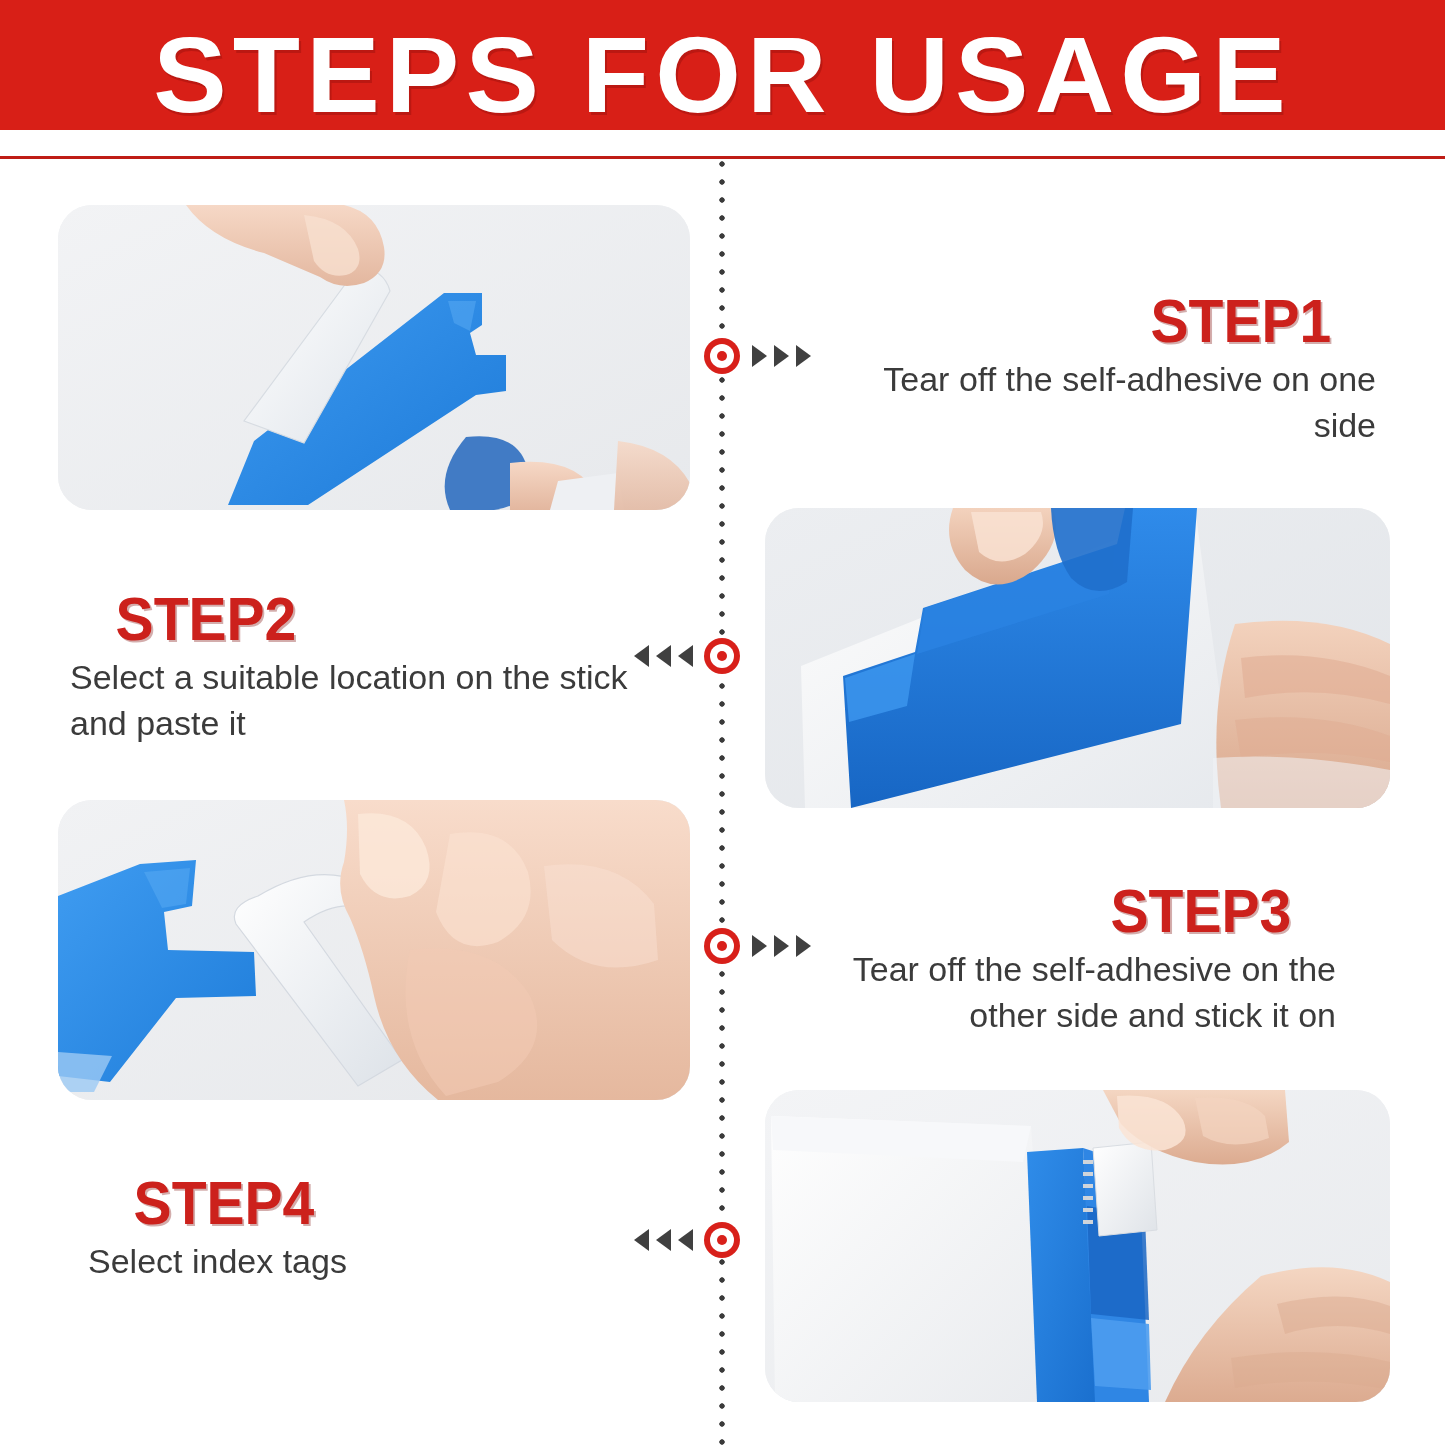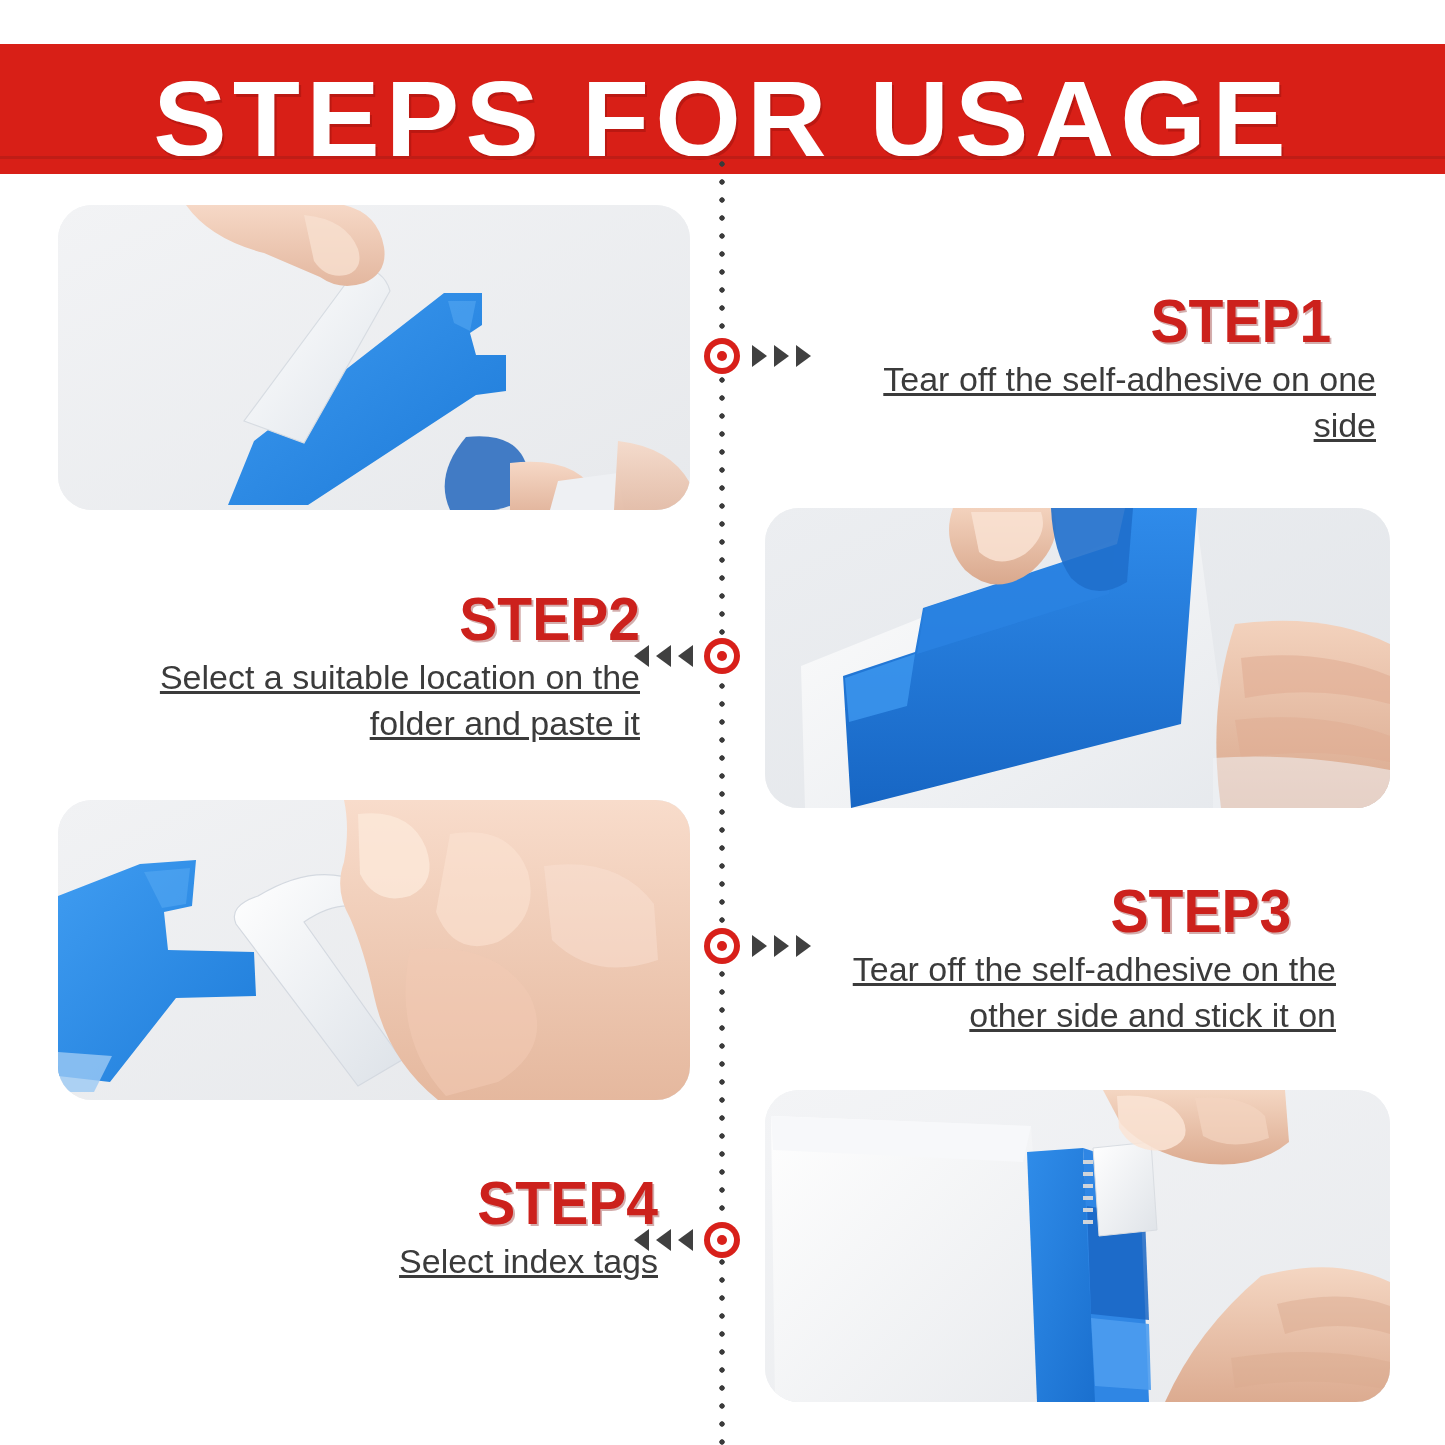--- a/index.html
+++ b/index.html
@@ -22,21 +22,20 @@
 
   
   .banner {
     position: absolute;
     left: 0;
     top: 0;
     width: 1445px;
     height: 130px;
     background: #d81f17;
     overflow: hidden;
-    margin-top: 44px;
   }
   .banner-title {
     position: absolute;
     left: 0;
     right: 0;
     top: 10px;
     text-align: center;
     color: #ffffff;
     font-family: "Liberation Sans Narrow", "Liberation Sans", sans-serif;
     font-weight: bold;
@@ -130,24 +129,23 @@
     margin: 0 0 4px 0;
     white-space: nowrap;
   }
   .step-desc {
     font-family: "Liberation Sans", sans-serif;
     font-weight: 400;
     font-size: 34px;
     line-height: 46px;
     color: #3b3b3b;
     margin: 0;
-    text-decoration: underline;
   }
   .step.align-left  { text-align: right; }
-  .step.align-right { text-align: right; }
+  .step.align-right { text-align: left; }
   .step.align-right .step-heading { transform-origin: right center; }
   .step.align-left  .step-heading { transform-origin: left center; }
 
   
   .photo {
     position: absolute;
     border-radius: 34px;
     overflow: hidden;
     background: #eef0f2;
   }
@@ -256,21 +254,21 @@
 
   <div class="bullseye" style="left:704px; top:638px;"></div>
   <div class="arrows left" style="left:634px; top:645px;">
     <span class="arrow"></span>
     <span class="arrow"></span>
     <span class="arrow"></span>
   </div>
 
   <div class="step align-right" style="left:70px; top:588px; width:570px;">
     <div class="step-heading">STEP2</div>
-    <div class="step-desc">Select a suitable location on the folder and paste it</div>
+    <div class="step-desc">Select a suitable location on the stick and paste it</div>
   </div>
 
   <div class="photo" style="left:58px; top:800px; width:632px; height:300px;">
     <svg viewBox="0 0 632 300" preserveAspectRatio="none" aria-hidden="true">
       <defs>
         <linearGradient id="bg3" x1="0" y1="0" x2="1" y2="1">
           <stop offset="0" stop-color="#f1f2f4"></stop>
             <stop offset="1" stop-color="#e6e8eb"></stop>
         </linearGradient>
         <linearGradient id="skin3" x1="0" y1="0" x2="0" y2="1">

